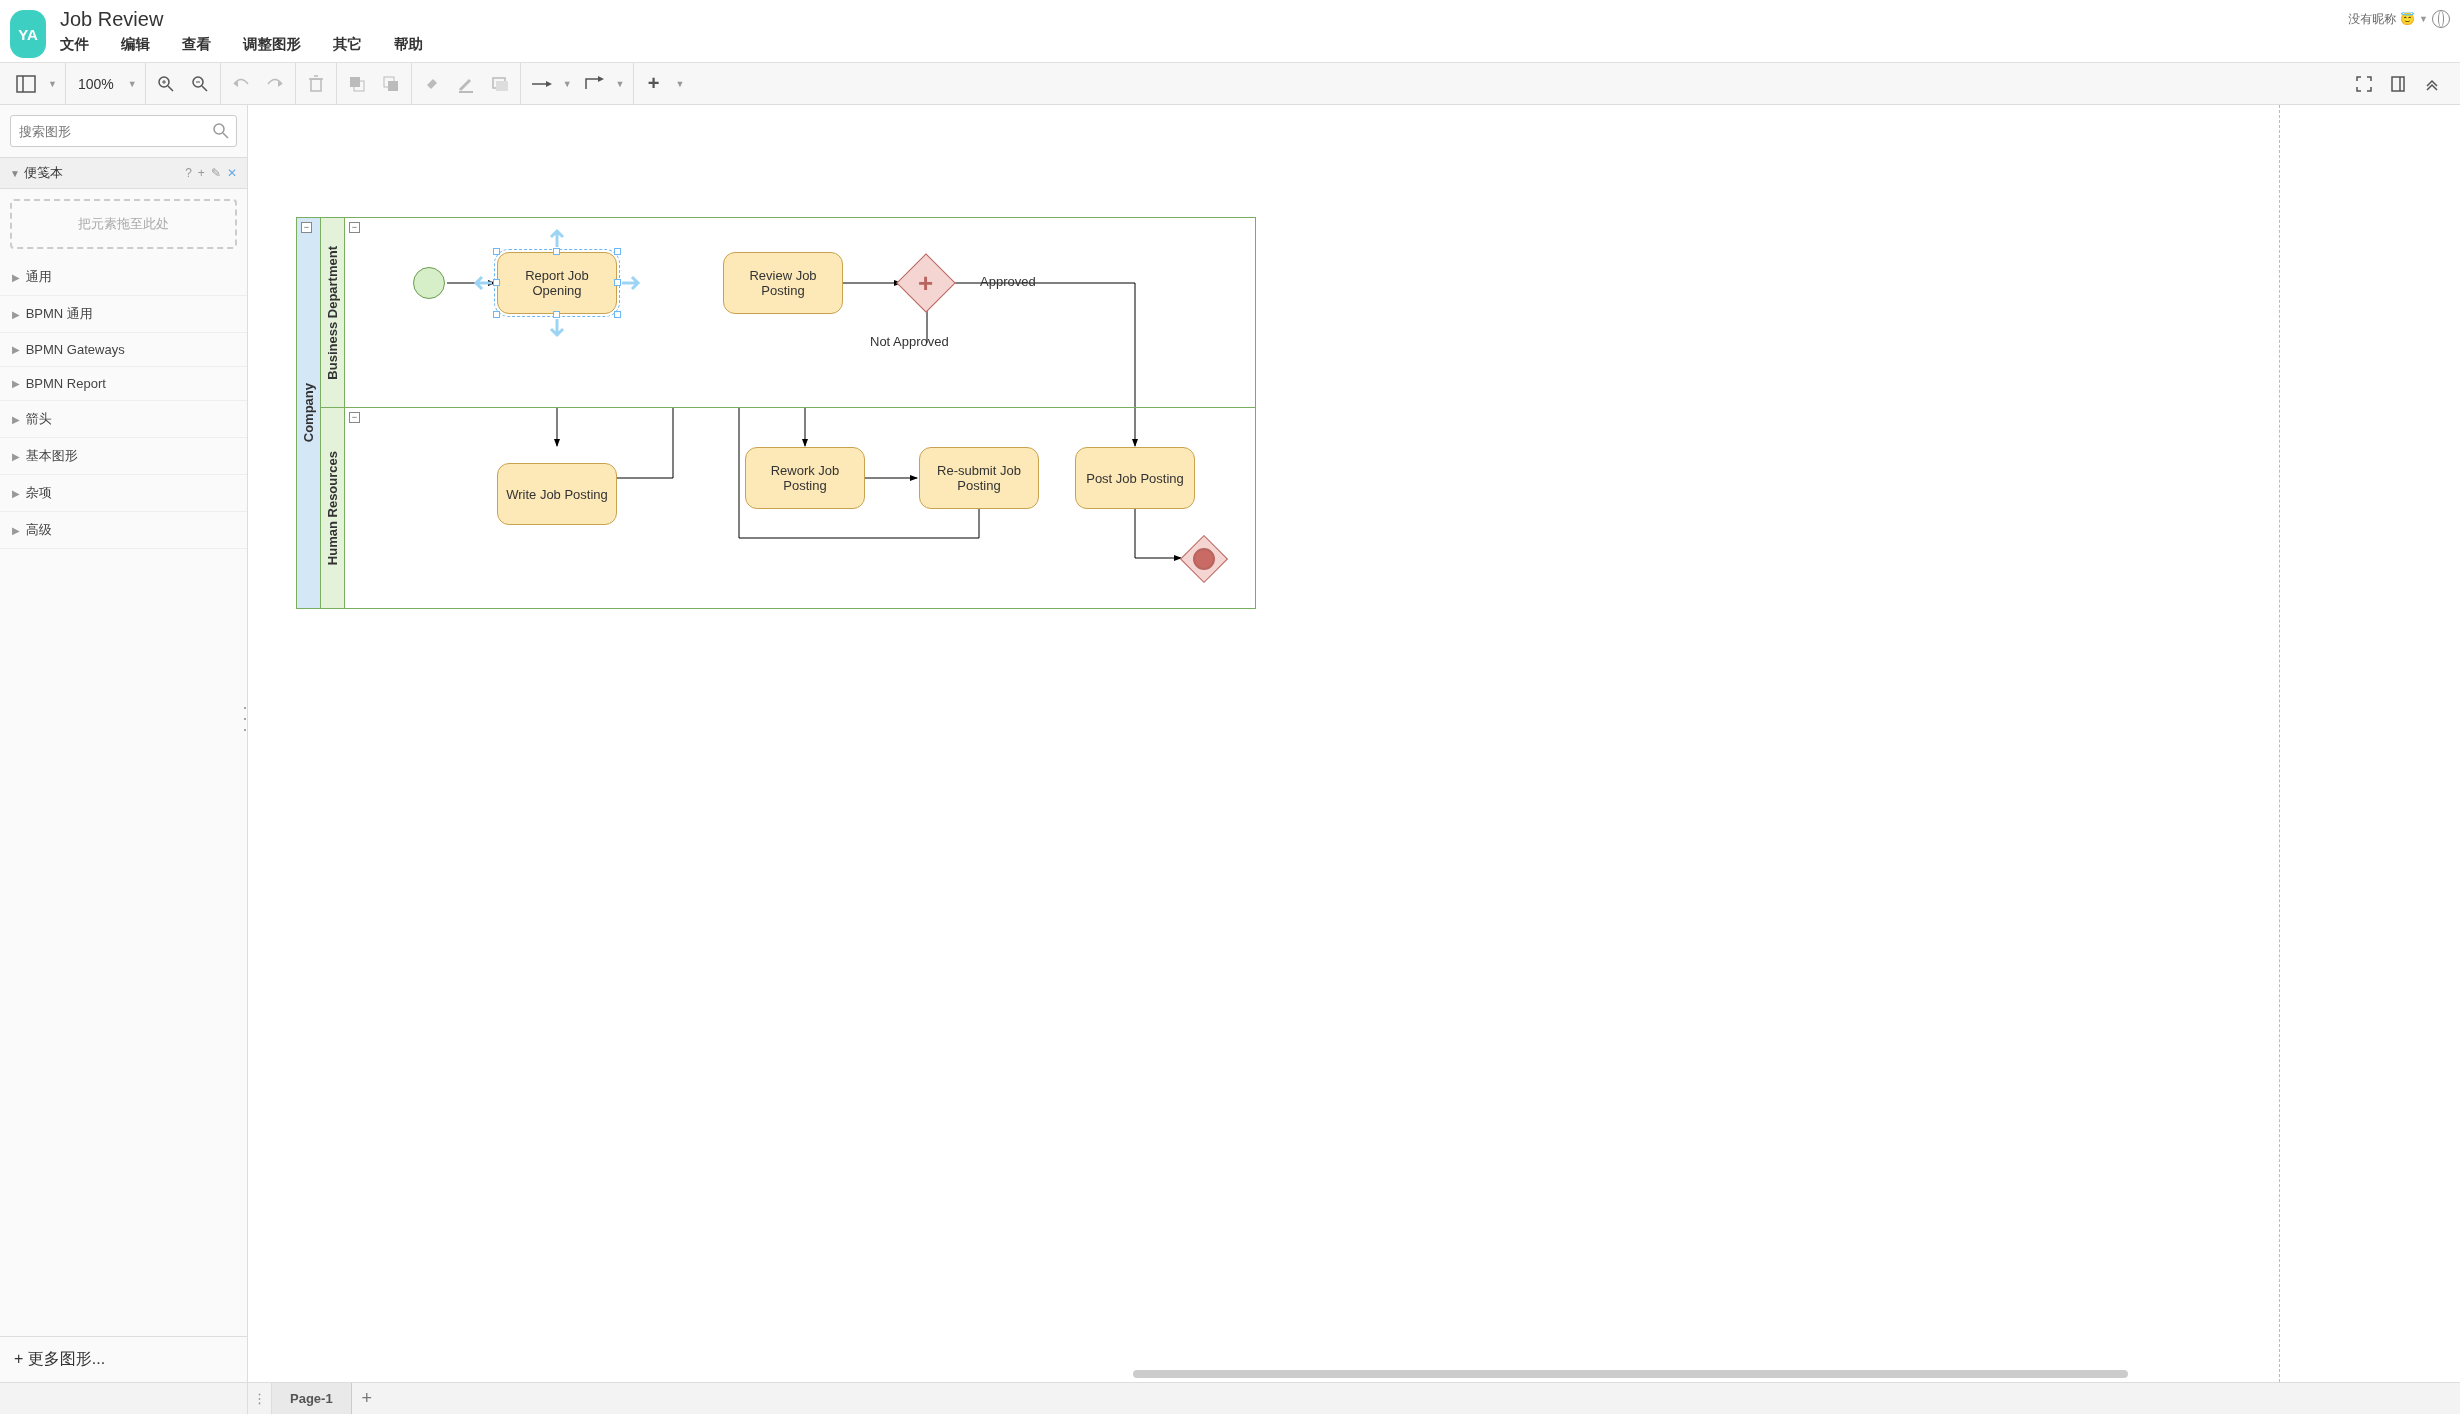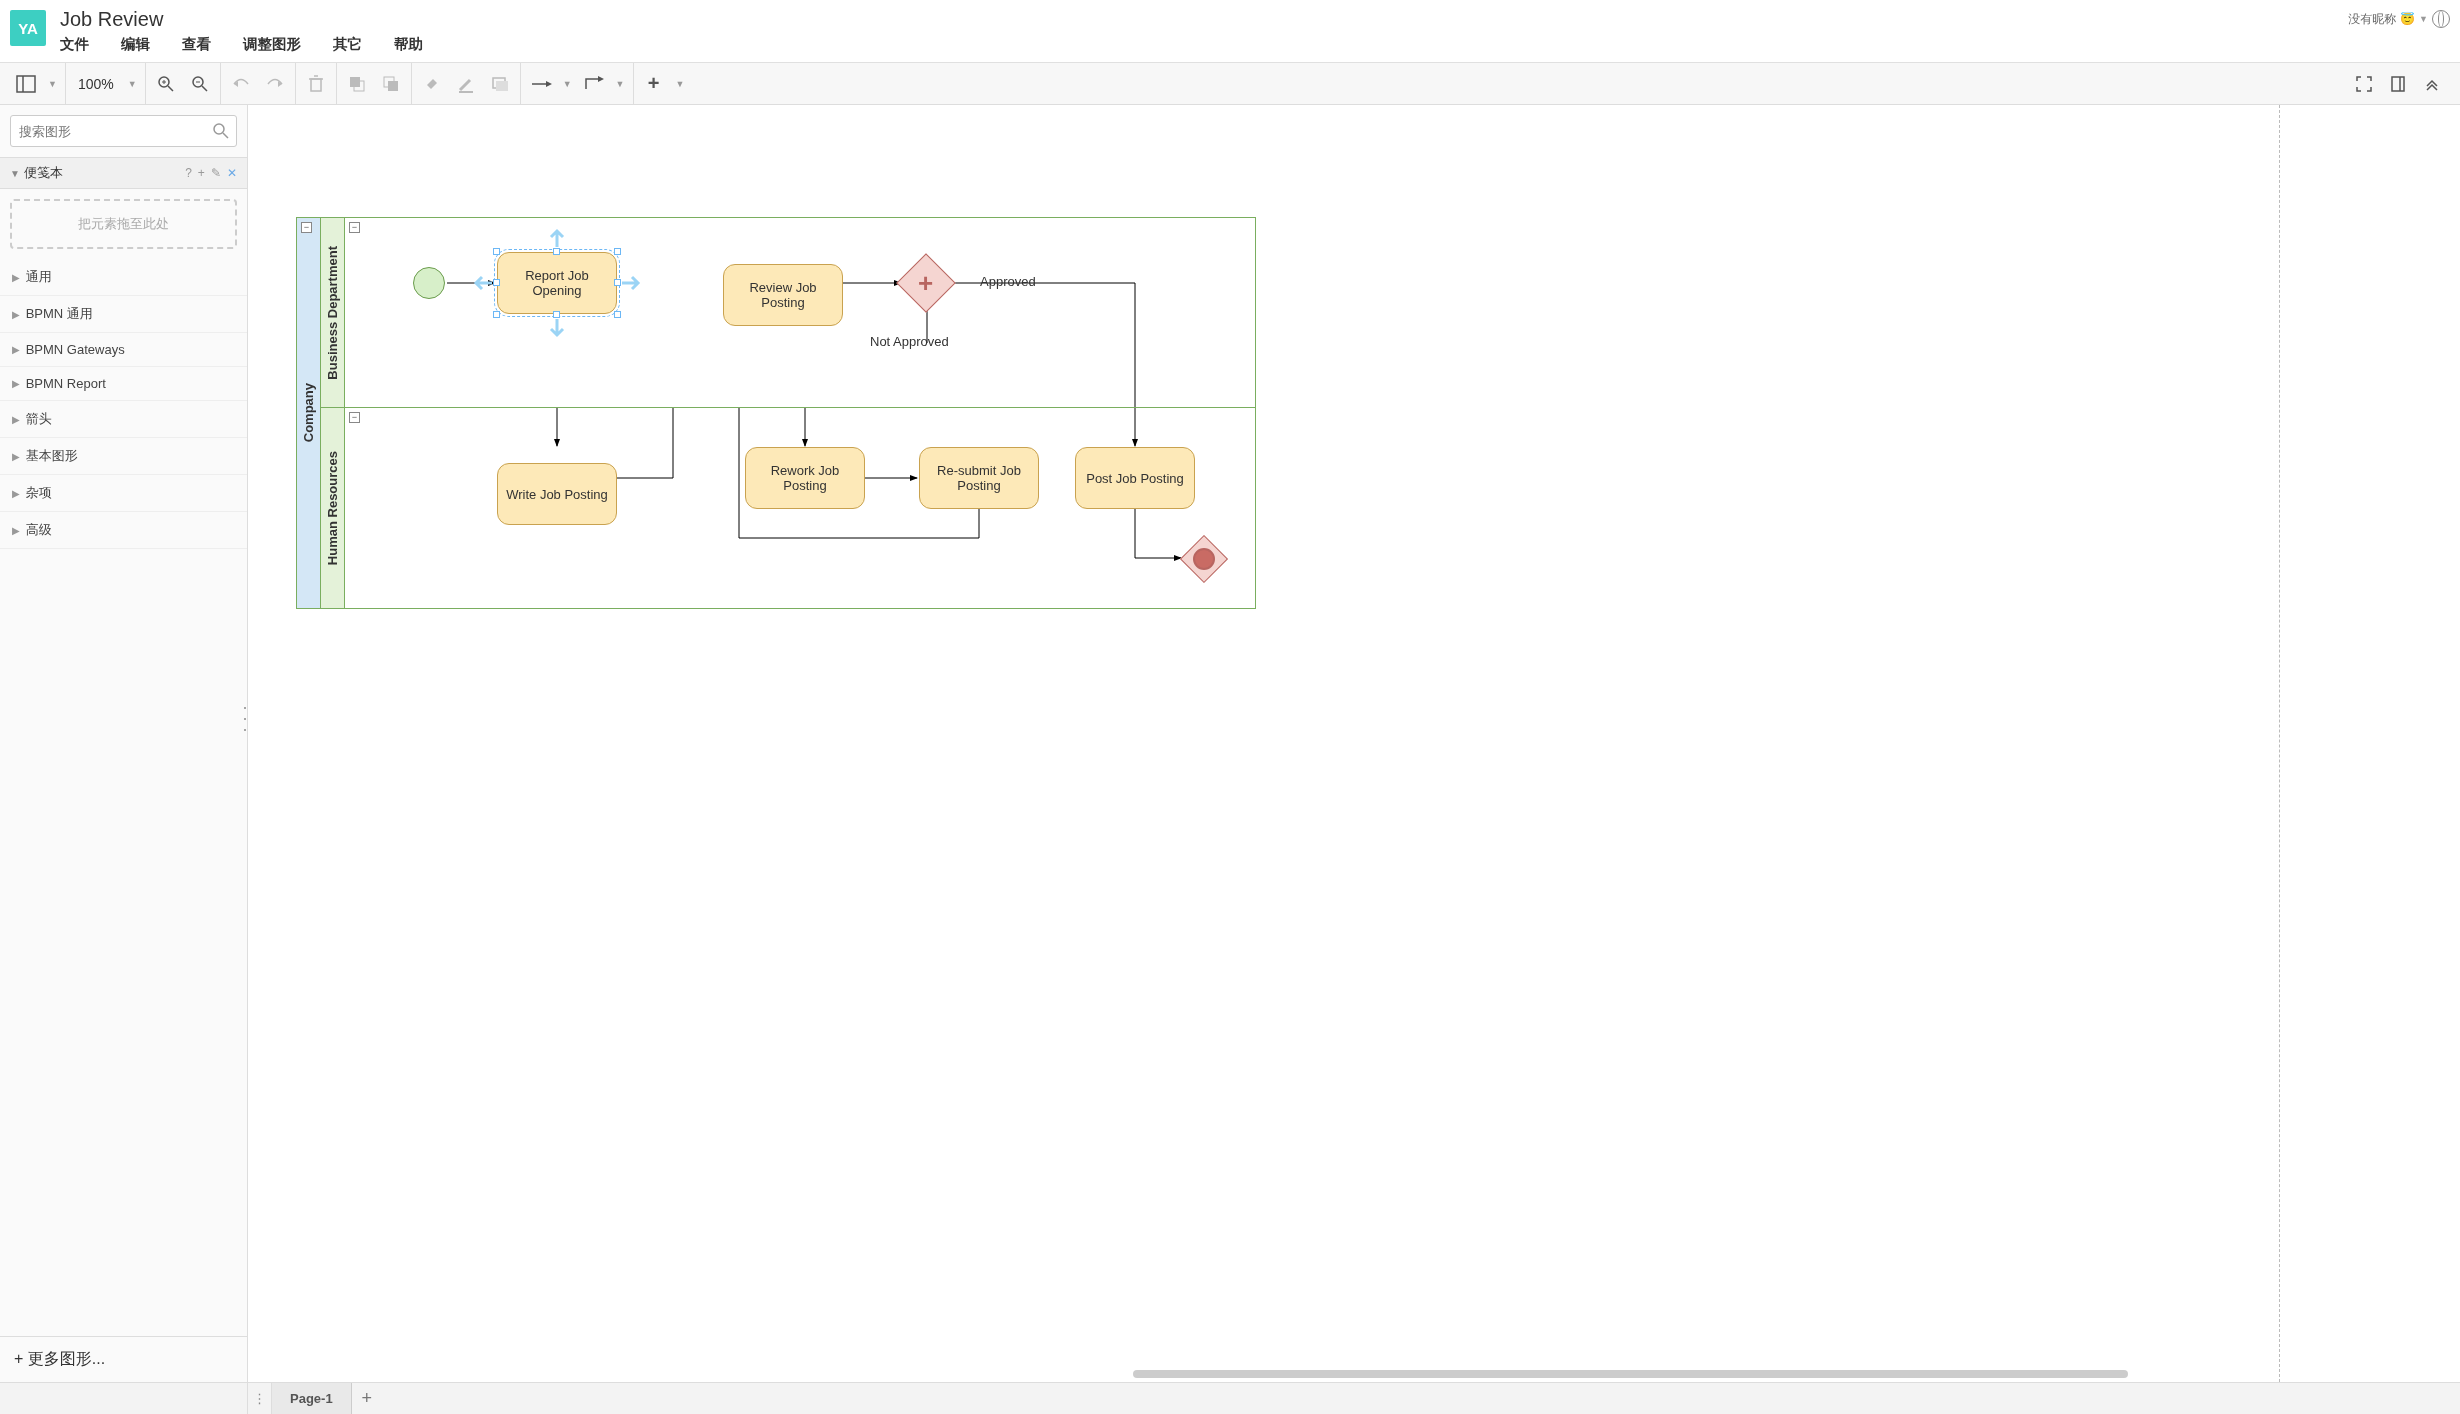--- a/index.html
+++ b/index.html
@@ -1,21 +1,21 @@
 <!DOCTYPE html>
 <html><head>
 <meta charset="utf-8">
 <style>
   * { box-sizing: border-box; margin: 0; padding: 0; }
   html, body { height: 100%; font-family: -apple-system, BlinkMacSystemFont, "Segoe UI", Helvetica, Arial, sans-serif; font-size: 13px; color: #333; background: #fff; }
   body { display: flex; flex-direction: column; overflow: hidden; }
 
   
   .header { display: flex; align-items: flex-start; padding: 6px 10px 0 10px; border-bottom: 1px solid #e0e0e0; }
-  .logo { width: 36px; height: 36px; background: #3dcfc2; color: #fff; display: flex; align-items: center; justify-content: center; font-weight: 600; font-size: 15px; border-radius: 2px; margin-right: 14px; margin-top: 4px; }
+  .logo { width: 36px; height: 48px; background: #3dcfc2; color: #fff; display: flex; align-items: center; justify-content: center; font-weight: 600; font-size: 15px; border-radius: 14px; margin-right: 14px; margin-top: 4px; }
   .header-main { flex: 1; display: flex; flex-direction: column; }
   .doc-title { font-size: 20px; font-weight: 400; color: #333; padding: 2px 0 4px; }
   .menu-bar { display: flex; gap: 32px; padding-bottom: 8px; }
   .menu-item { font-size: 14.5px; font-weight: 600; cursor: pointer; }
   .header-right { display: flex; align-items: center; gap: 4px; padding-top: 4px; color: #666; font-size: 12px; }
   .globe { width: 18px; height: 18px; border: 1.5px solid #888; border-radius: 50%; position: relative; }
   .globe::before { content:""; position:absolute; inset:0; border-left:1.5px solid #888; border-right:1.5px solid #888; border-radius:50%; left:5px; right:5px;}
   .dropdown-caret { font-size: 9px; color: #999; }
 
   
@@ -357,21 +357,21 @@
                   <path d="M8 0 L8 16 M2 10 L8 16 L14 10" stroke="#9bd4f5" stroke-width="3" fill="none"></path>
                 </svg>
               <svg style="position:absolute; top:50%; left:-28px; margin-top:-8px;" width="22" height="16">
                   <path d="M22 8 L6 8 M12 2 L6 8 L12 14" stroke="#9bd4f5" stroke-width="3" fill="none"></path>
                 </svg>
               <svg style="position:absolute; top:50%; right:-28px; margin-top:-8px;" width="22" height="16">
                   <path d="M0 8 L16 8 M10 2 L16 8 L10 14" stroke="#9bd4f5" stroke-width="3" fill="none"></path>
                 </svg>
             </div>
 
-            <div class="task" style="left:378px; top:34px;margin-top:12px;">
+            <div class="task" style="left:378px; top:34px;">
                 <span>Review Job Posting</span>
               </div>
 
             <div class="gateway" style="left:560px; top:44px;">
                 <span class="plus">+</span>
               </div>
 
             <div class="edge-label" style="left:635px; top:56px;">Approved</div>
             <div class="edge-label" style="left:525px; top:116px;">Not Approved</div>
           </div>

